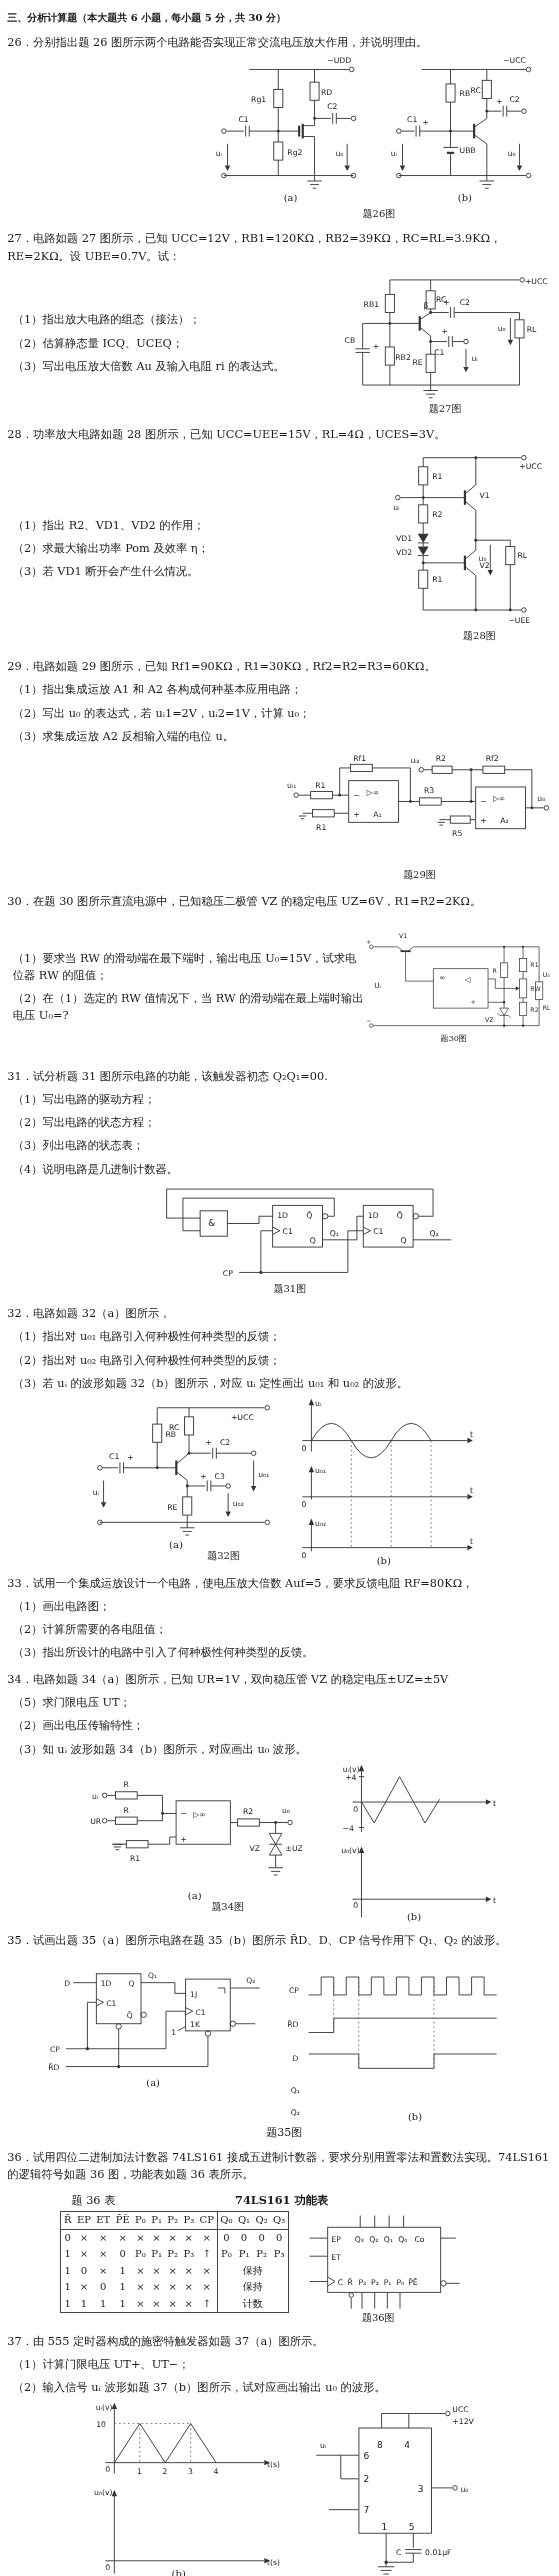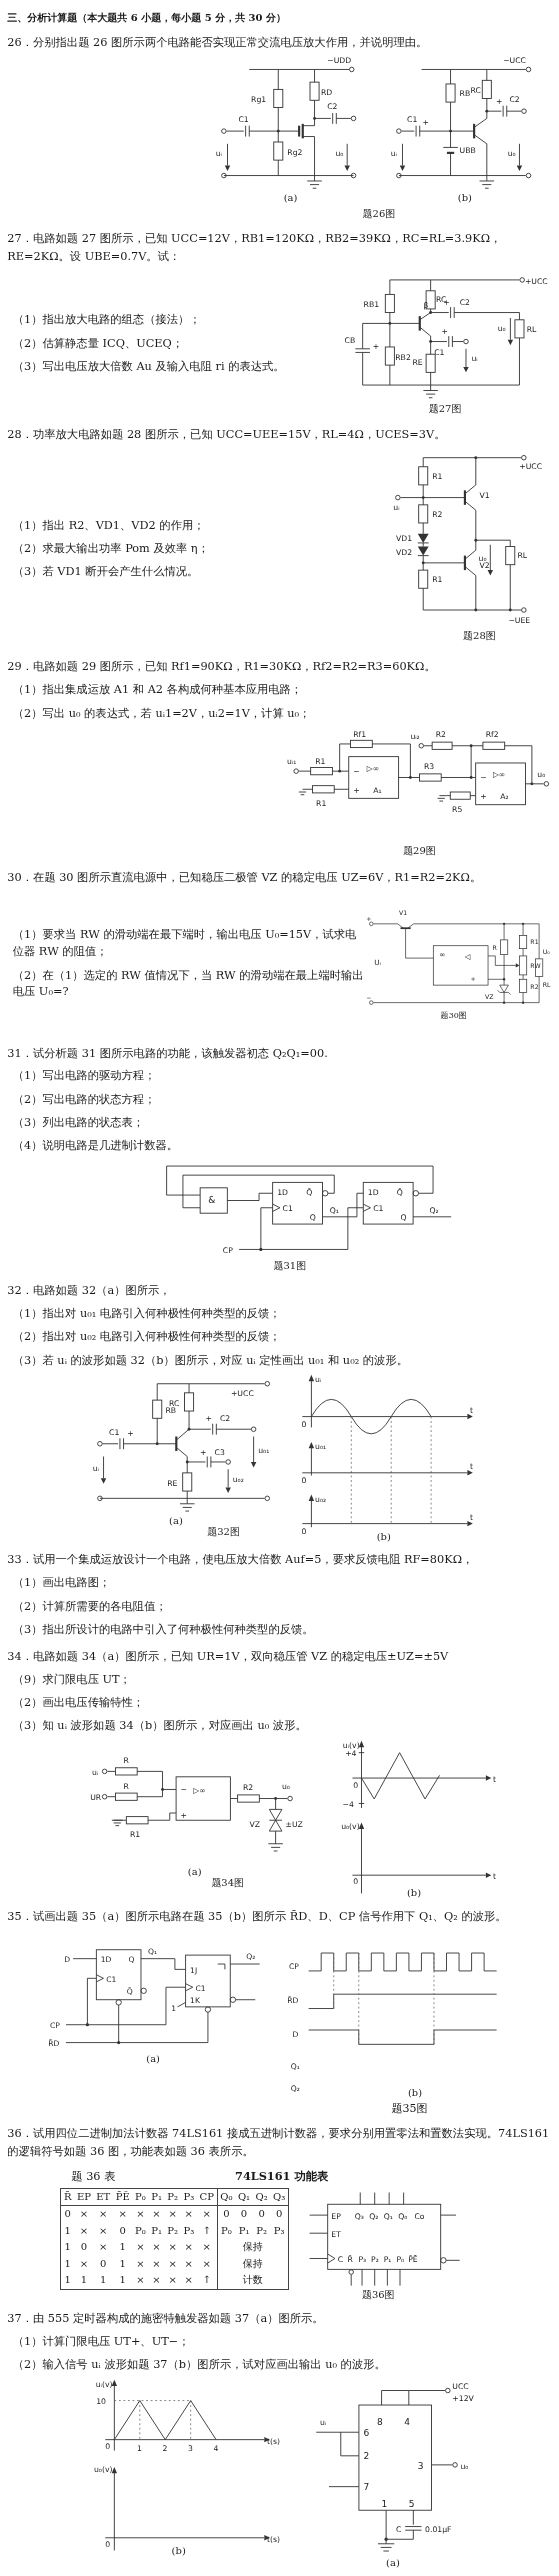--- a/index.html
+++ b/index.html
@@ -290,20 +290,21 @@
         <text x="103" y="128">u₀</text>
         <text class="cap" x="86" y="214">题28图</text>
       </svg>
     </div>
   </div>
 
   <div>
     <div class="qtext">29．电路如题 29 图所示，已知 Rf1=90KΩ，R1=30KΩ，Rf2=R2=R3=60KΩ。</div>
     <div class="item">（1）指出集成运放 A1 和 A2 各构成何种基本应用电路；</div>
     <div class="item">（2）写出 u₀ 的表达式，若 uᵢ1=2V，uᵢ2=1V，计算 u₀；</div>
+    <div class="item">（3）求集成运放 A2 反相输入端的电位 u。</div>
     <svg class="figright" width="268" height="136" viewBox="0 0 295 150" style="font-size:12.5px">
       <circle class="ln" cx="12" cy="52" r="2.5"></circle>
         <text x="2" y="44">uᵢ₁</text>
       <line class="ln" x1="15" y1="52" x2="28" y2="52"></line>
         <rect class="ln" x="28" y="48" width="24" height="8"></rect>
         <text x="33" y="44">R1</text>
       <line class="ln" x1="52" y1="52" x2="70" y2="52"></line>
         <circle class="fl" cx="60" cy="52" r="1.6"></circle>
       <line class="ln" x1="60" y1="52" x2="60" y2="22"></line>
         <line class="ln" x1="60" y1="22" x2="72" y2="22"></line>
@@ -584,21 +585,21 @@
 
   <div>
     <div class="qtext">33．试用一个集成运放设计一个电路，使电压放大倍数 Auf=5，要求反馈电阻 RF=80KΩ，</div>
     <div class="item">（1）画出电路图；</div>
     <div class="item">（2）计算所需要的各电阻值；</div>
     <div class="item">（3）指出所设计的电路中引入了何种极性何种类型的反馈。</div>
   </div>
 
   <div>
     <div class="qtext">34．电路如题 34（a）图所示，已知 UR=1V，双向稳压管 VZ 的稳定电压±UZ=±5V</div>
-    <div class="item">（9）求门限电压 UT；</div>
+    <div class="item">（5）求门限电压 UT；</div>
     <div class="item">（2）画出电压传输特性；</div>
     <div class="item">（3）知 uᵢ 波形如题 34（b）图所示，对应画出 u₀ 波形。</div>
     <div class="row34">
       <svg width="231" height="152" viewBox="0 0 255 168" style="font-size:12.5px">
         <circle class="ln" cx="16" cy="38" r="2.5"></circle>
           <text x="2" y="42">uᵢ</text>
         <line class="ln" x1="19" y1="38" x2="28" y2="38"></line>
           <rect class="ln" x="28" y="34" width="24" height="8"></rect>
           <text x="37" y="29">R</text>
         <line class="ln" x1="52" y1="38" x2="80" y2="38"></line>
@@ -723,21 +724,21 @@
         <text x="14" y="122">D</text>
         <path class="ln" d="M32,114 H88 V130 H172 V114 H242"></path>
         <line class="dsh" x1="60" y1="28" x2="60" y2="92"></line>
         <line class="dsh" x1="88" y1="28" x2="88" y2="132"></line>
         <line class="dsh" x1="172" y1="28" x2="172" y2="132"></line>
         <text x="12" y="158">Q₁</text>
         <text x="12" y="182">Q₂</text>
         <text class="cap" x="143" y="188">(b)</text>
       </svg>
     </div>
-    <div class="figcap" style="text-align:center;margin-left:259px;">题35图</div>
+    <div class="figcap" style="text-align:left;margin-left:259px;">题35图</div>
   </div>
 
   <div>
     <div class="qtext">36．试用四位二进制加法计数器 74LS161 接成五进制计数器，要求分别用置零法和置数法实现。74LS161 的逻辑符号如题 36 图，功能表如题 36 表所示。</div>
     <div class="tabcapline">
       <span>题 36 表</span>
       <span class="c2">74LS161 功能表</span>
     </div>
     <div class="row36">
       <table class="t36">

